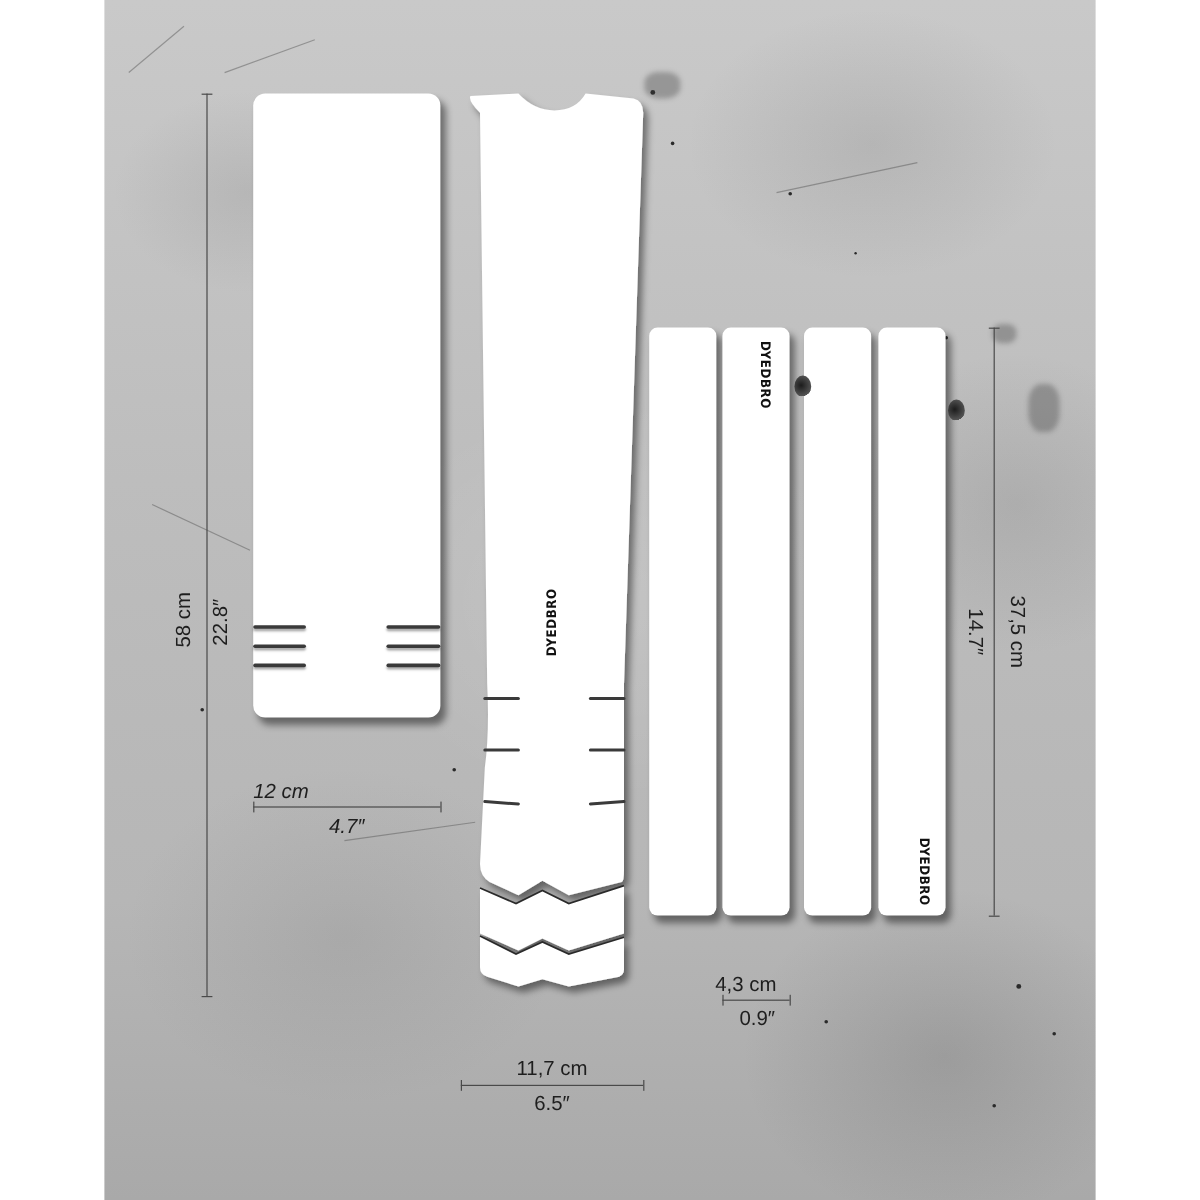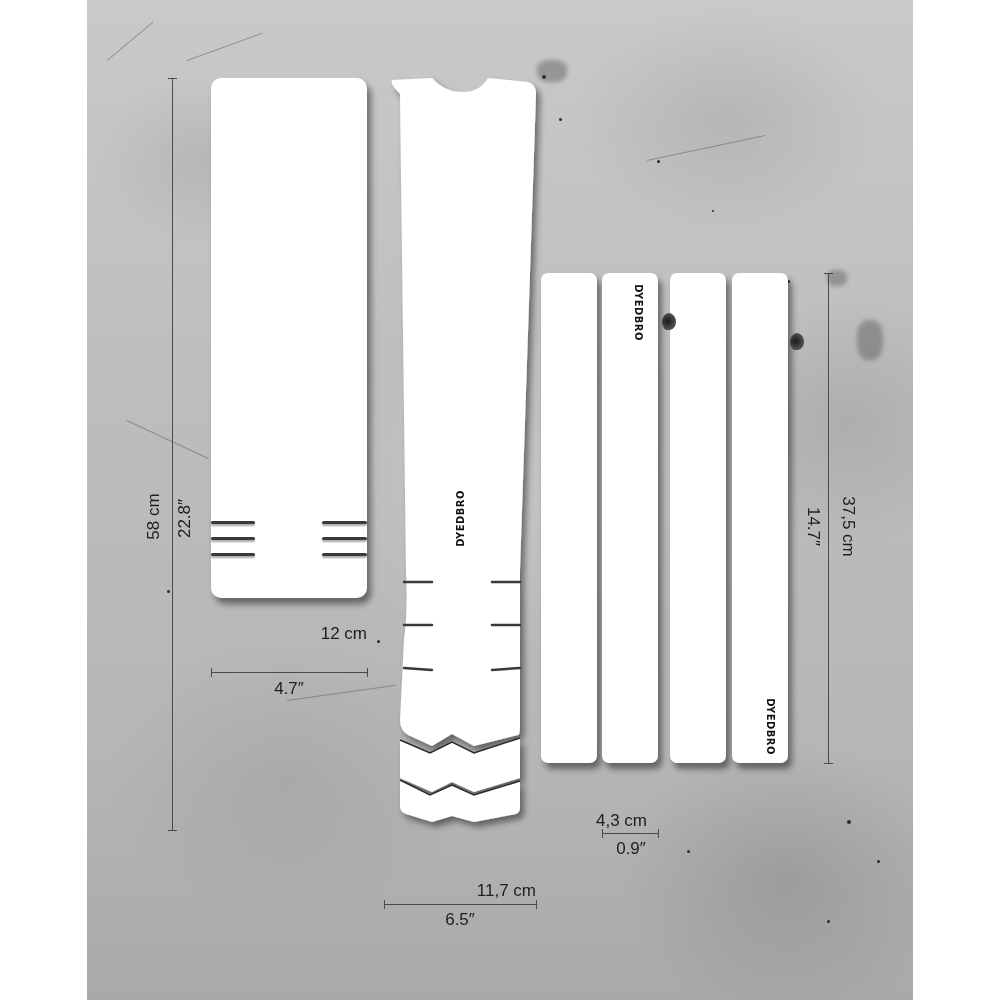--- a/index.html
+++ b/index.html
@@ -107,27 +107,27 @@
 <div class="logo rot-cw" style="left:740px;top:720px;width:60px;text-align:center;">DYEDBRO</div>
 <div class="hole" style="left:662px;top:313px;"></div>
 <div class="hole" style="left:790px;top:333px;"></div>
 
 <div class="dim-line-v" style="left:172px;top:78px;height:752px;"></div>
 <div class="tick-h" style="left:168px;top:78px;"></div>
 <div class="tick-h" style="left:168px;top:830px;"></div>
 <div class="dim-text rot-ccw" style="left:123px;top:508px;width:60px;text-align:center;">58 cm</div>
 <div class="dim-text rot-ccw" style="left:154px;top:510px;width:60px;text-align:center;">22.8″</div>
 
-<div class="dim-text" style="left:211px;top:625px;width:156px;text-align:right;">12 cm</div>
+<div class="dim-text" style="left:211px;top:651px;width:156px;text-align:left;font-style:italic;">12 cm</div>
 <div class="dim-line-h" style="left:211px;top:672px;width:156px;"></div>
 <div class="tick-v" style="left:211px;top:668px;"></div>
 <div class="tick-v" style="left:367px;top:668px;"></div>
-<div class="dim-text" style="left:211px;top:680px;width:156px;text-align:center;">4.7″</div>
+<div class="dim-text" style="left:211px;top:680px;width:156px;text-align:center;font-style:italic;">4.7″</div>
 
-<div class="dim-text" style="left:384px;top:882px;width:152px;text-align:right;">11,7 cm</div>
+<div class="dim-text" style="left:384px;top:882px;width:152px;text-align:center;">11,7 cm</div>
 <div class="dim-line-h" style="left:384px;top:904px;width:152px;"></div>
 <div class="tick-v" style="left:384px;top:900px;"></div>
 <div class="tick-v" style="left:536px;top:900px;"></div>
 <div class="dim-text" style="left:384px;top:911px;width:152px;text-align:center;">6.5″</div>
 
 <div class="dim-text" style="left:596px;top:812px;width:70px;text-align:left;">4,3 cm</div>
 <div class="dim-line-h" style="left:602px;top:833px;width:56px;"></div>
 <div class="tick-v" style="left:602px;top:829px;"></div>
 <div class="tick-v" style="left:658px;top:829px;"></div>
 <div class="dim-text" style="left:596px;top:840px;width:70px;text-align:center;">0.9″</div>

